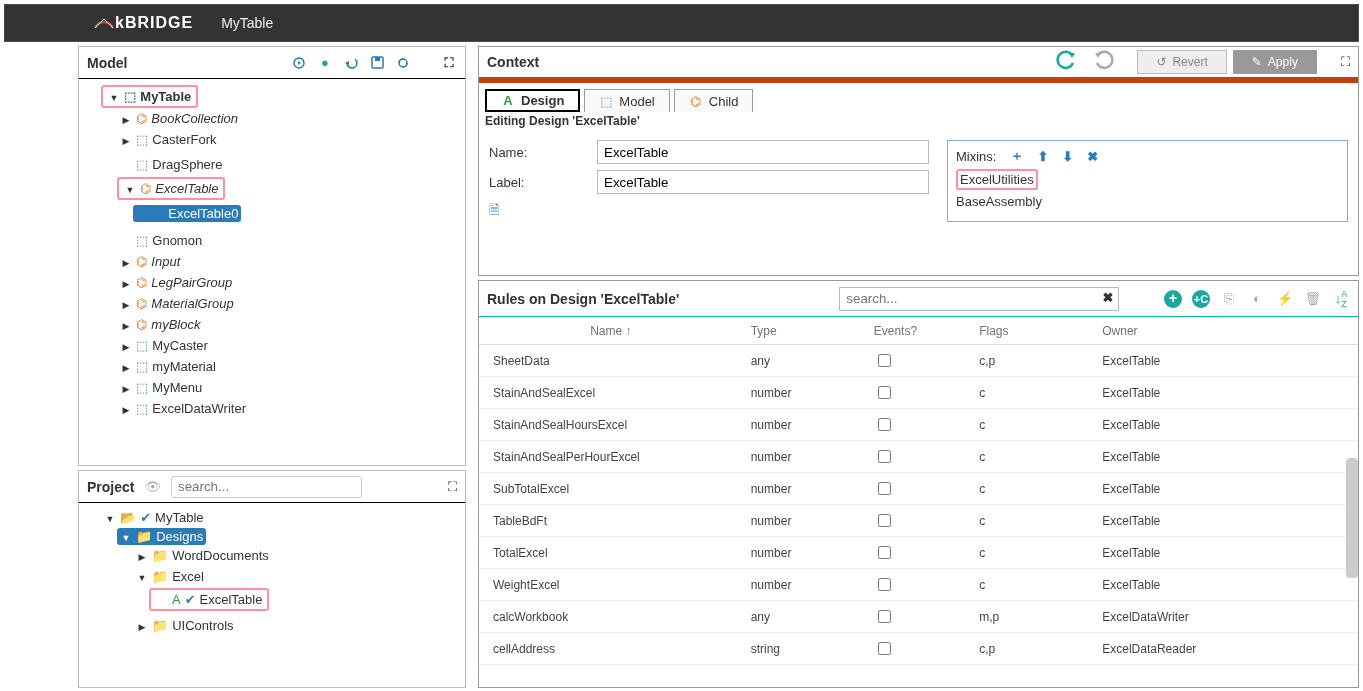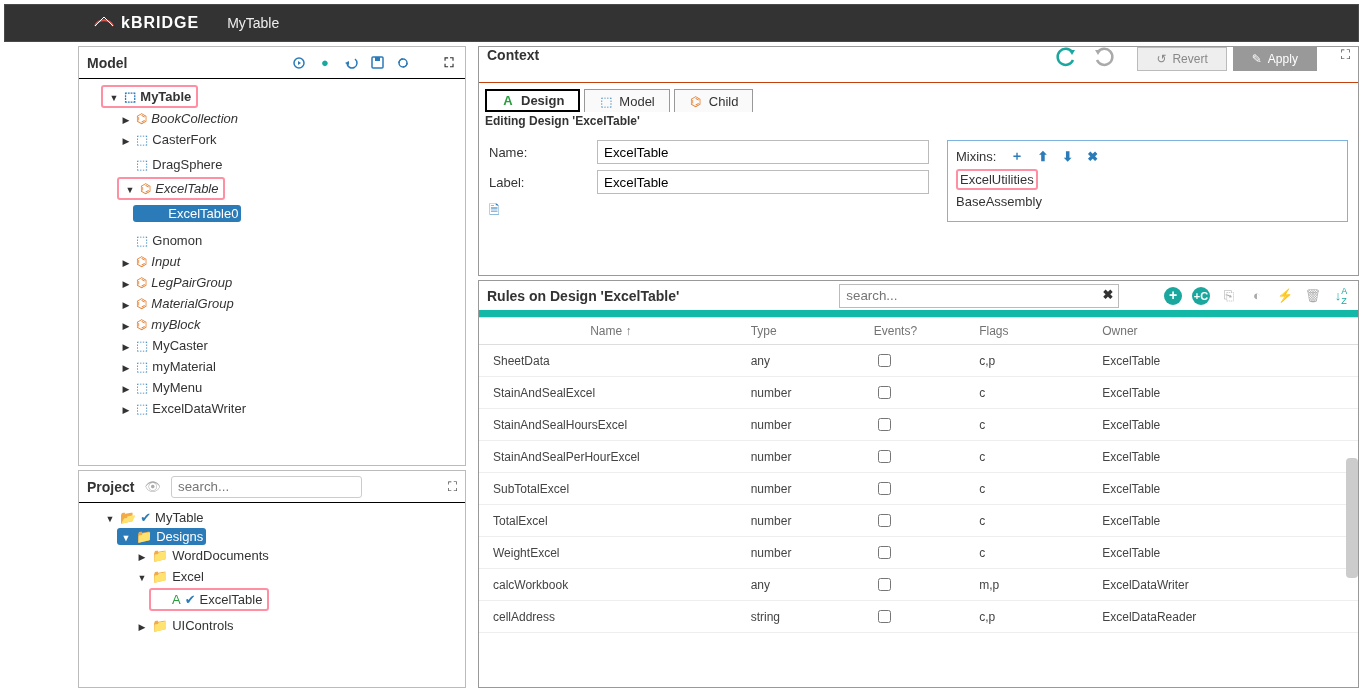--- a/index.html
+++ b/index.html
@@ -1,18 +1,18 @@
 <!DOCTYPE html>
 <html><head>
 <meta charset="utf-8">
 <style>
 * { box-sizing: border-box; }
 body { margin: 0; font-family: -apple-system, BlinkMacSystemFont, "Segoe UI", Arial, sans-serif; font-size: 13px; background: #fff; color: #333; }
 .appbar { background: #333; color: #fff; height: 38px; display: flex; align-items: center; padding: 0 18px 0 88px; border: 1px solid #4a4a4a; margin: 4px 4px 0 4px; }
-.logo { display: flex; gap: 6px; font-weight: 600; font-size: 16px; letter-spacing: 1px; }
+.logo { display: flex; align-items: center; font-weight: 600; font-size: 16px; letter-spacing: 1px; }
 .logo .mark { width: 22px; height: 14px; position: relative; }
 .logo .mark svg { width: 22px; height: 14px; }
 .appbar .title { margin-left: 28px; font-size: 14px; color: #eee; }
 
 .workspace { display: grid; grid-template-columns: 388px 1fr; gap: 12px; padding: 4px; height: 650px; margin-left: 74px; }
 
 .left { display: flex; flex-direction: column; gap: 4px; }
 .panel { border: 1px solid #bbb; background: #fff; display: flex; flex-direction: column; overflow: hidden; }
 .panel.model { height: 420px; }
 .panel.project { flex: 1; }
@@ -39,21 +39,21 @@
 
 .highlight-box { border: 2px solid #ff8fa2; border-radius: 3px; padding: 1px 2px; display: inline-flex; }
 
 .project-head { height: 32px; display: flex; align-items: center; gap: 10px; padding: 0 8px; border-bottom: 1px solid #000; }
 .project-head .label { font-weight: 700; font-size: 14px; }
 .project-head input { flex: 1; height: 22px; padding: 0 6px; border: 1px solid #ccc; border-radius: 3px; color: #888; max-width: 210px; }
 .project-head .eye { color: #aaa; }
 
 .right { display: flex; flex-direction: column; gap: 4px; }
 .context { border: 1px solid #999; background: #fff; height: 230px; display: flex; flex-direction: column; }
-.context-head { height: 36px; display: flex; align-items: flex-start; padding: 0 8px; border-bottom: 1px solid #c2410c; }
+.context-head { height: 36px; display: flex; align-items: center; padding: 0 8px; border-bottom: 6px solid #c2410c; }
 .context-head .label { font-weight: 700; font-size: 14px; flex: 0 0 auto; }
 .context-head .spacer { flex: 1; }
 .context-head .undo { color: #1aa89e; margin-right: 16px; }
 .context-head .redo { color: #aaa; margin-right: 16px; }
 .context-head button { height: 24px; border: 1px solid #bbb; background: #eee; color: #888; padding: 0 18px; margin-left: 6px; font-size: 12px; display: inline-flex; align-items: center; gap: 6px; cursor: pointer; }
 
 .tabs { display: flex; gap: 4px; padding: 6px 6px 0 6px; }
 .tabs .tab { border: 1px solid #999; border-bottom: none; padding: 3px 14px; font-size: 13px; display: inline-flex; align-items: center; gap: 6px; cursor: pointer; background: #fafafa; }
 .tabs .tab.active { background: #fff; border: 2px solid #000; font-weight: 700; padding: 2px 14px; }
 .tabs .tab .ic { width: 14px; height: 14px; display: inline-flex; align-items: center; justify-content: center; }
@@ -67,21 +67,21 @@
 .form-evt { display: grid; grid-template-columns: 100px 1fr; gap: 8px; align-items: center; }
 .doc-icon { color: #2b7bb9; }
 
 .mixins { flex: 1; border: 1px solid #7fb3df; padding: 6px 8px; position: relative; }
 .mixins-head { display: flex; align-items: center; gap: 14px; font-size: 13px; }
 .mixins-head .miclb { font-weight: 400; }
 .mixins-head .mic { color: #2b7bb9; cursor: pointer; font-weight: 700; }
 .mixin-item { margin-top: 4px; }
 
 .rules { border: 1px solid #999; flex: 1; display: flex; flex-direction: column; overflow: hidden; }
-.rules-head { height: 36px; display: flex; align-items: center; padding: 0 8px; gap: 10px; border-bottom: 7px solid #14b8a6; }
+.rules-head { height: 36px; display: flex; align-items: center; padding: 0 8px; gap: 10px; border-bottom: 1px solid #14b8a6; }
 .rules-head .label { font-weight: 700; font-size: 14px; }
 .rules-head .spacer { width: 140px; }
 .rules-head .search { flex: 0 0 280px; position: relative; }
 .rules-head .search input { width: 100%; height: 24px; border: 1px solid #bbb; padding: 0 22px 0 6px; color: #888; }
 .rules-head .search .clr { position: absolute; right: 6px; top: 3px; font-weight: 700; cursor: pointer; }
 .rules-head .rt { margin-left: auto; display: flex; align-items: center; gap: 10px; }
 .rules-head .rt .ic { width: 18px; height: 18px; display: inline-flex; align-items: center; justify-content: center; cursor: pointer; }
 .teal { color: #1aa89e; }
 .grey { color: #aaa; }
 
@@ -444,20 +444,27 @@
                 <td>ExcelTable</td>
               </tr>
               <tr>
                 <td style="padding-left:14px">SubTotalExcel</td>
                 <td>number</td>
                 <td class="chk"><input type="checkbox" style=""></td>
                 <td>c</td>
                 <td>ExcelTable</td>
               </tr>
               <tr>
+                <td style="padding-left:14px">TableBdFt</td>
+                <td>number</td>
+                <td class="chk"><input type="checkbox" style=""></td>
+                <td>c</td>
+                <td>ExcelTable</td>
+              </tr>
+              <tr>
                 <td style="padding-left:14px">TotalExcel</td>
                 <td>number</td>
                 <td class="chk"><input type="checkbox" style=""></td>
                 <td>c</td>
                 <td>ExcelTable</td>
               </tr>
               <tr>
                 <td style="padding-left:14px">WeightExcel</td>
                 <td>number</td>
                 <td class="chk"><input type="checkbox" style=""></td>

